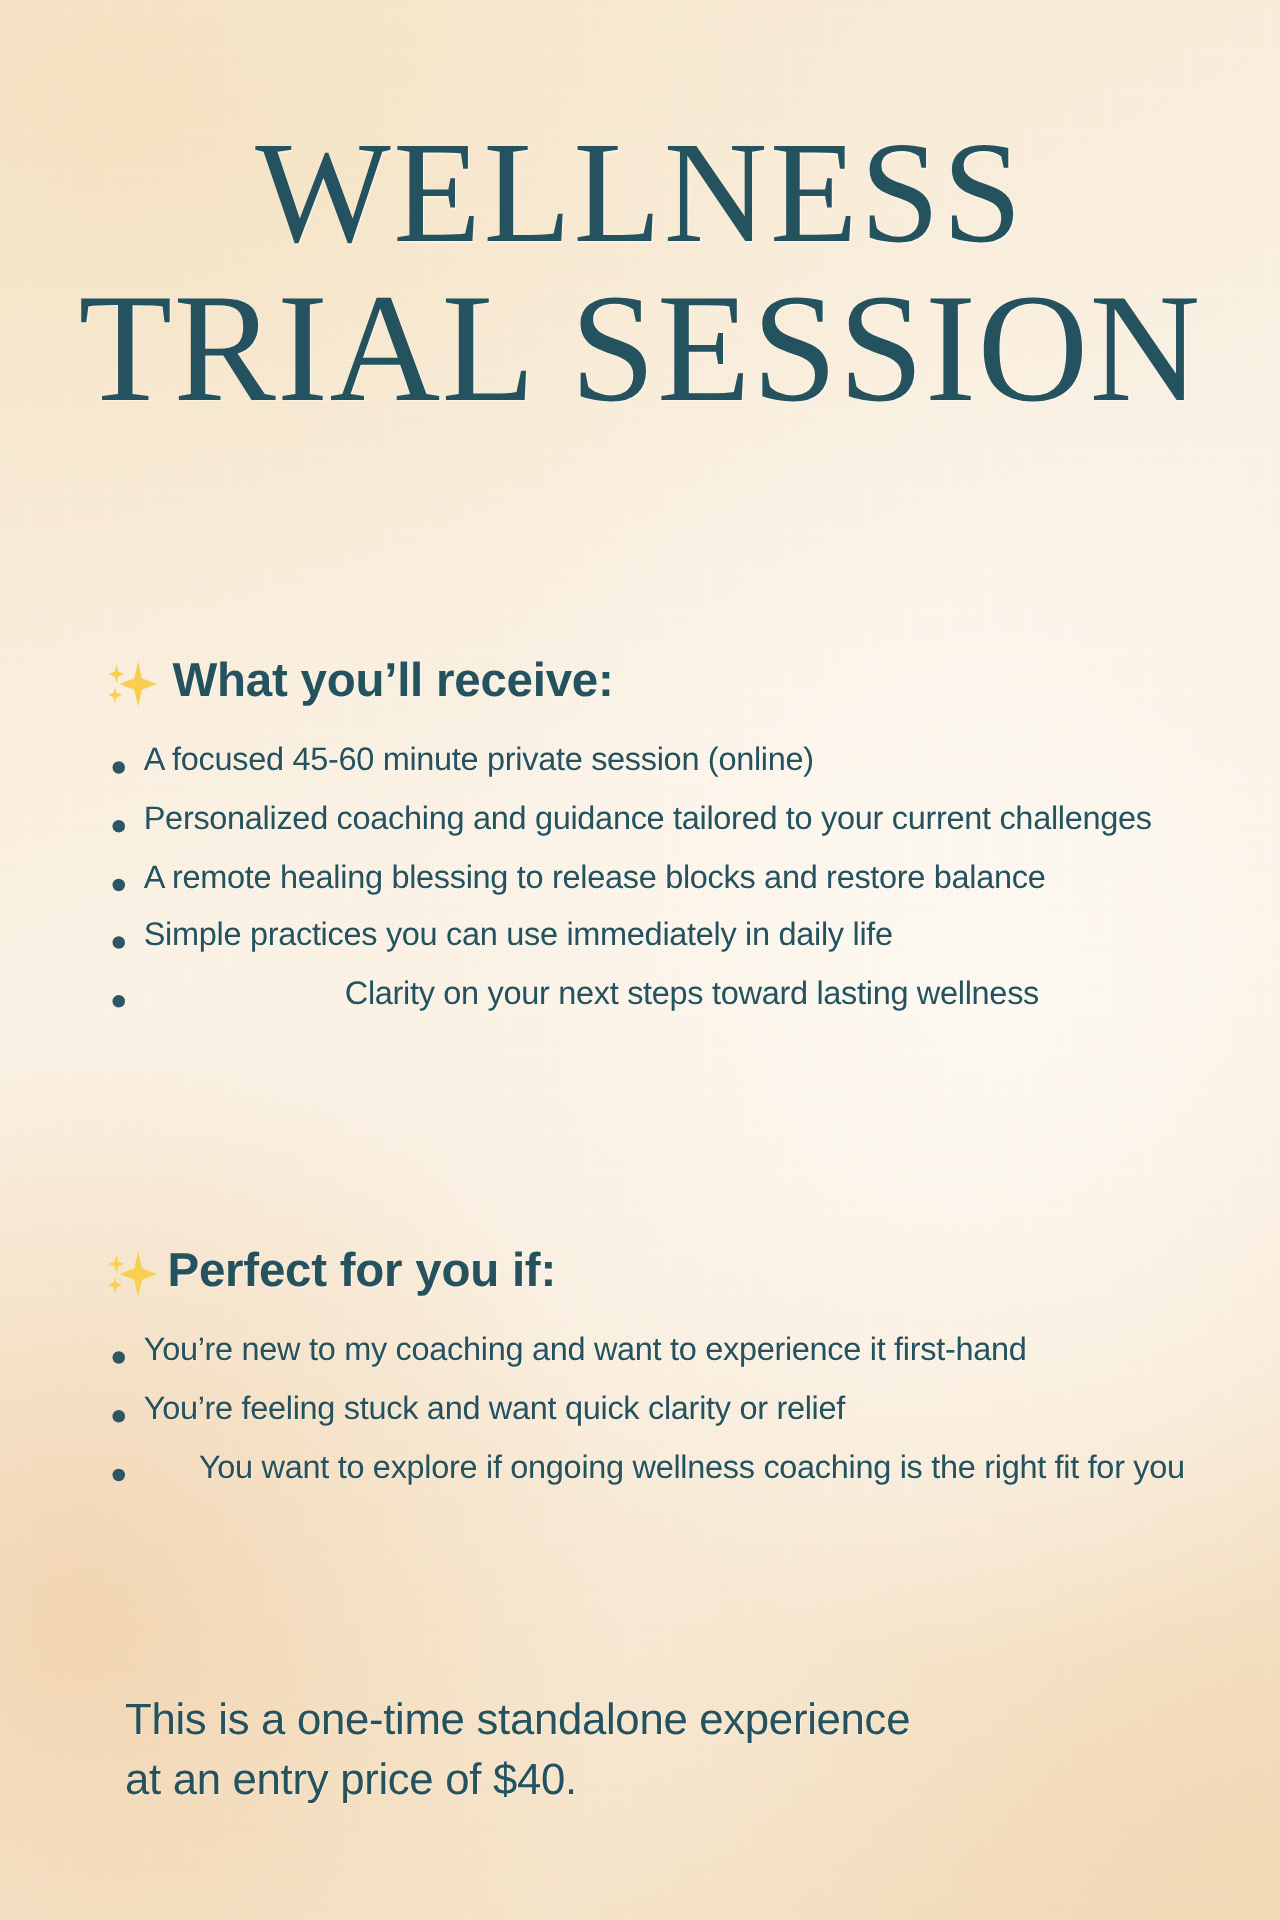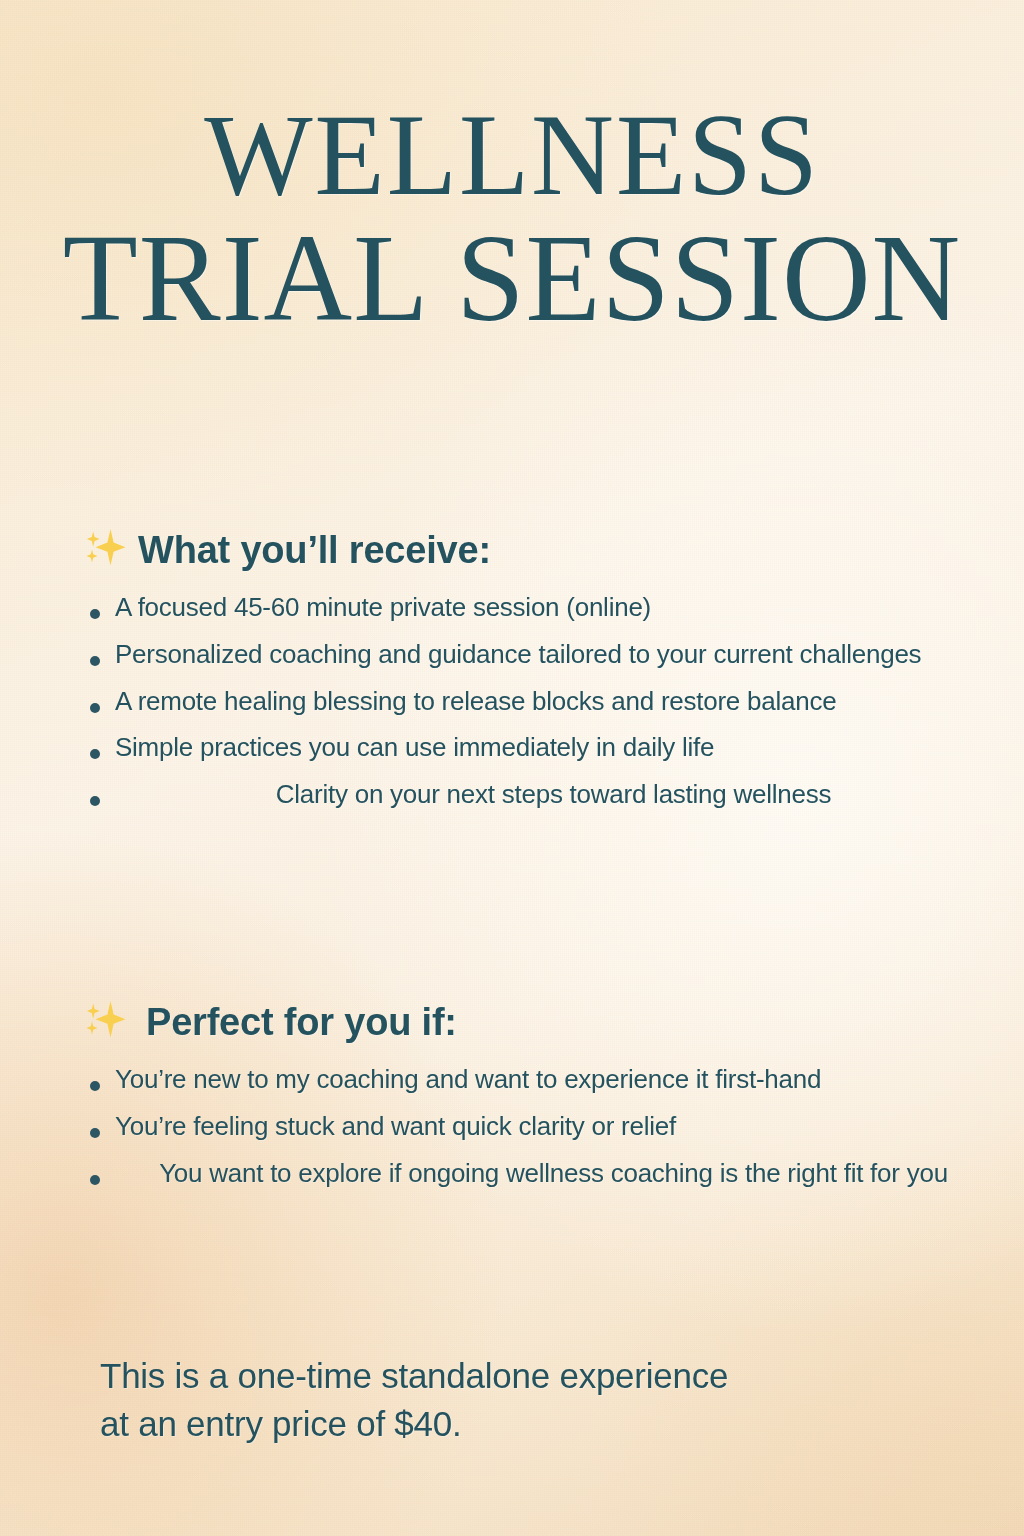--- a/index.html
+++ b/index.html
@@ -90,25 +90,25 @@
   .section {
     position: absolute;
     left: 80px;
     width: 912px;
   }
   .section.receive { top: 524px; }
   .section.perfect { top: 996px; }
 
   .section-head {
     display: flex;
-    align-items: flex-end;
+    align-items: flex-start;
     gap: 10px;
     margin-bottom: 18px;
   }
-  .section.perfect .section-head { gap: 18px; }
+  .section.perfect .section-head { gap: 6px; }
 
   .sparkle-icon {
     display: inline-block;
     width: 48px;
     height: 48px;
     flex: 0 0 48px;
   }
   .section-title {
     font-size: 38px;
     font-weight: 700;

